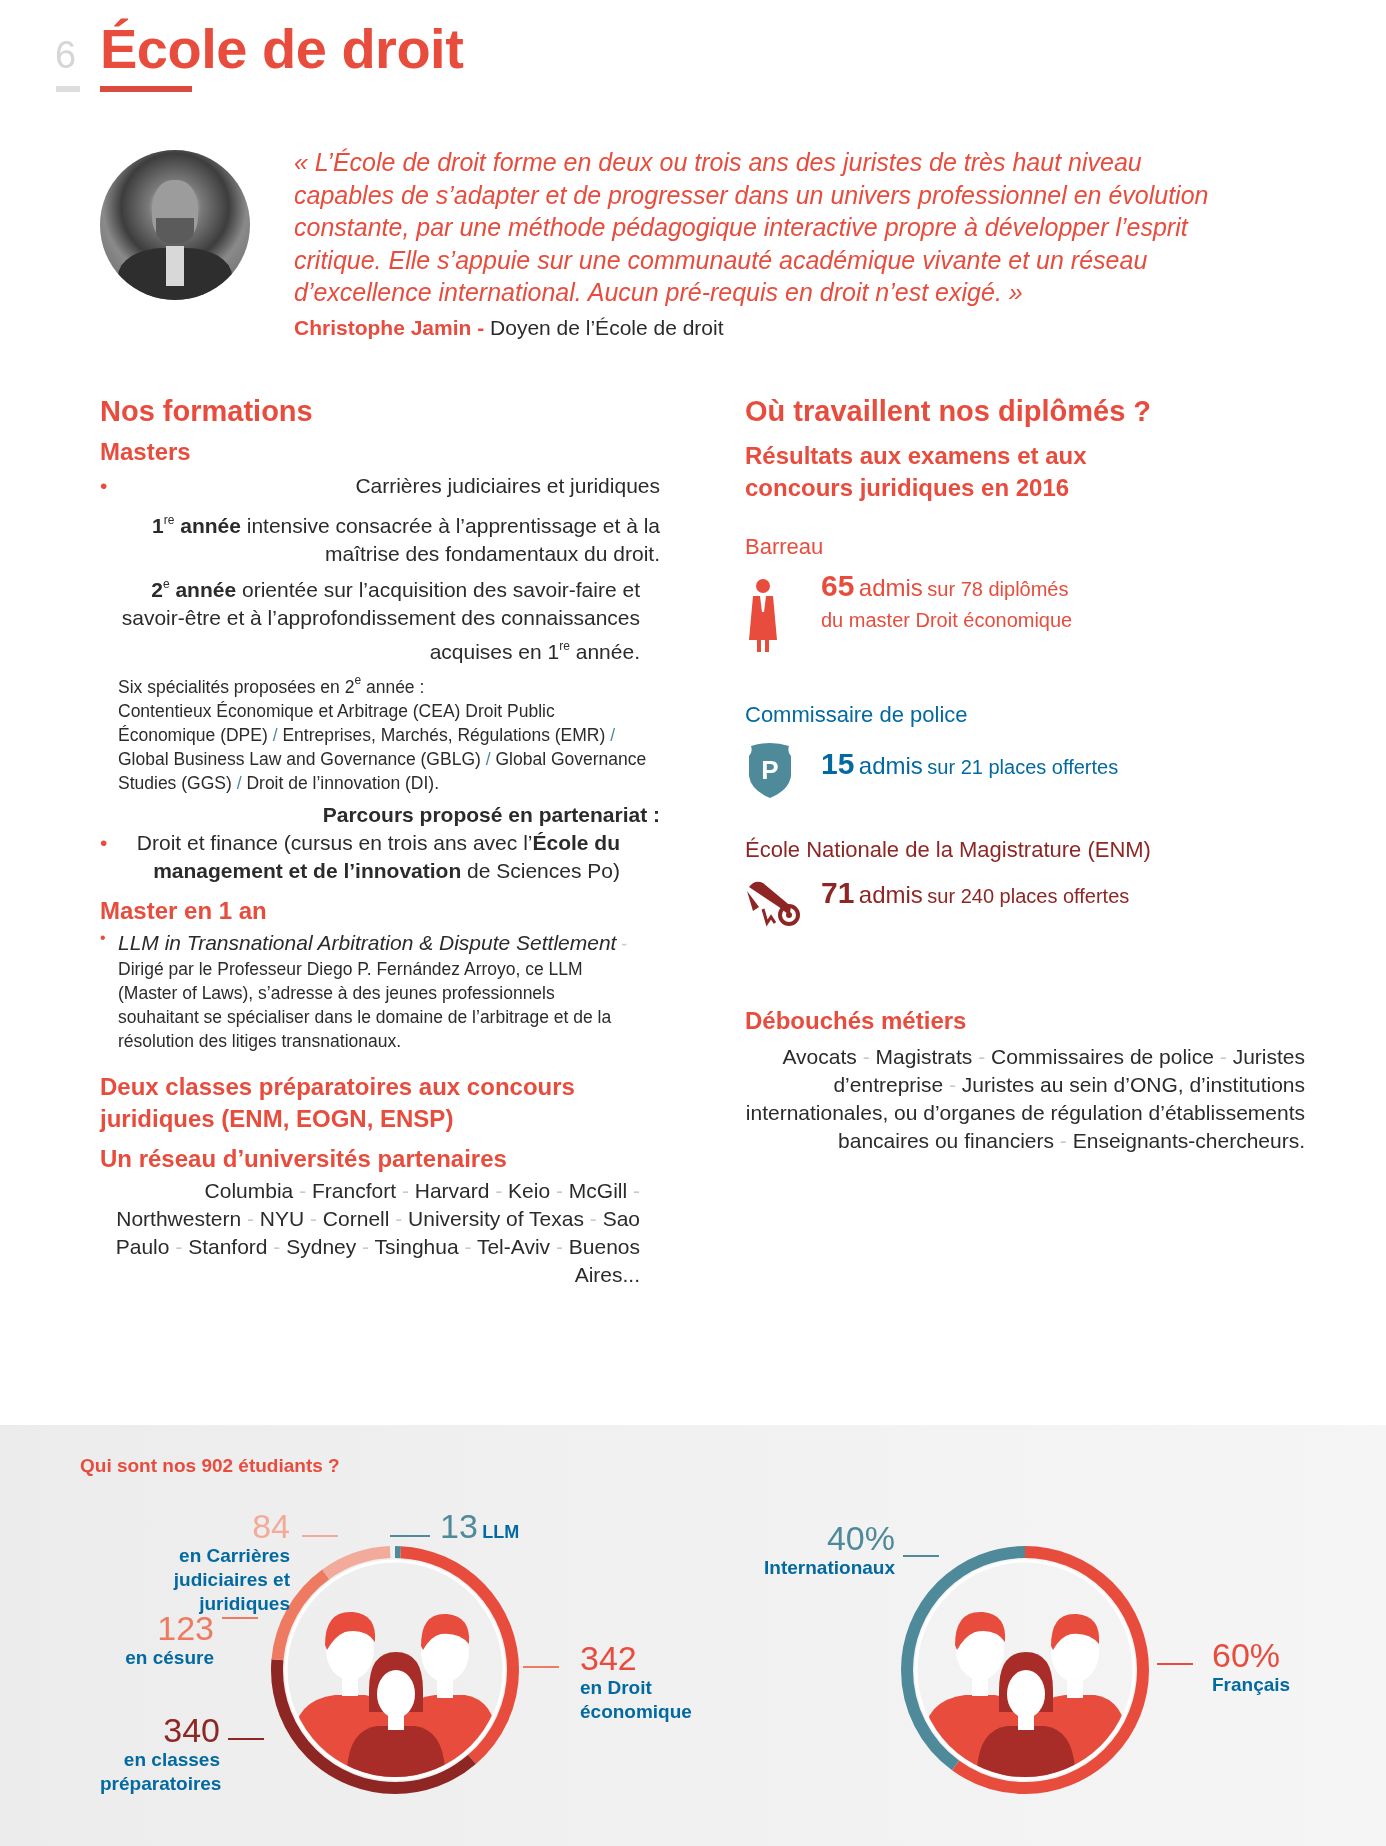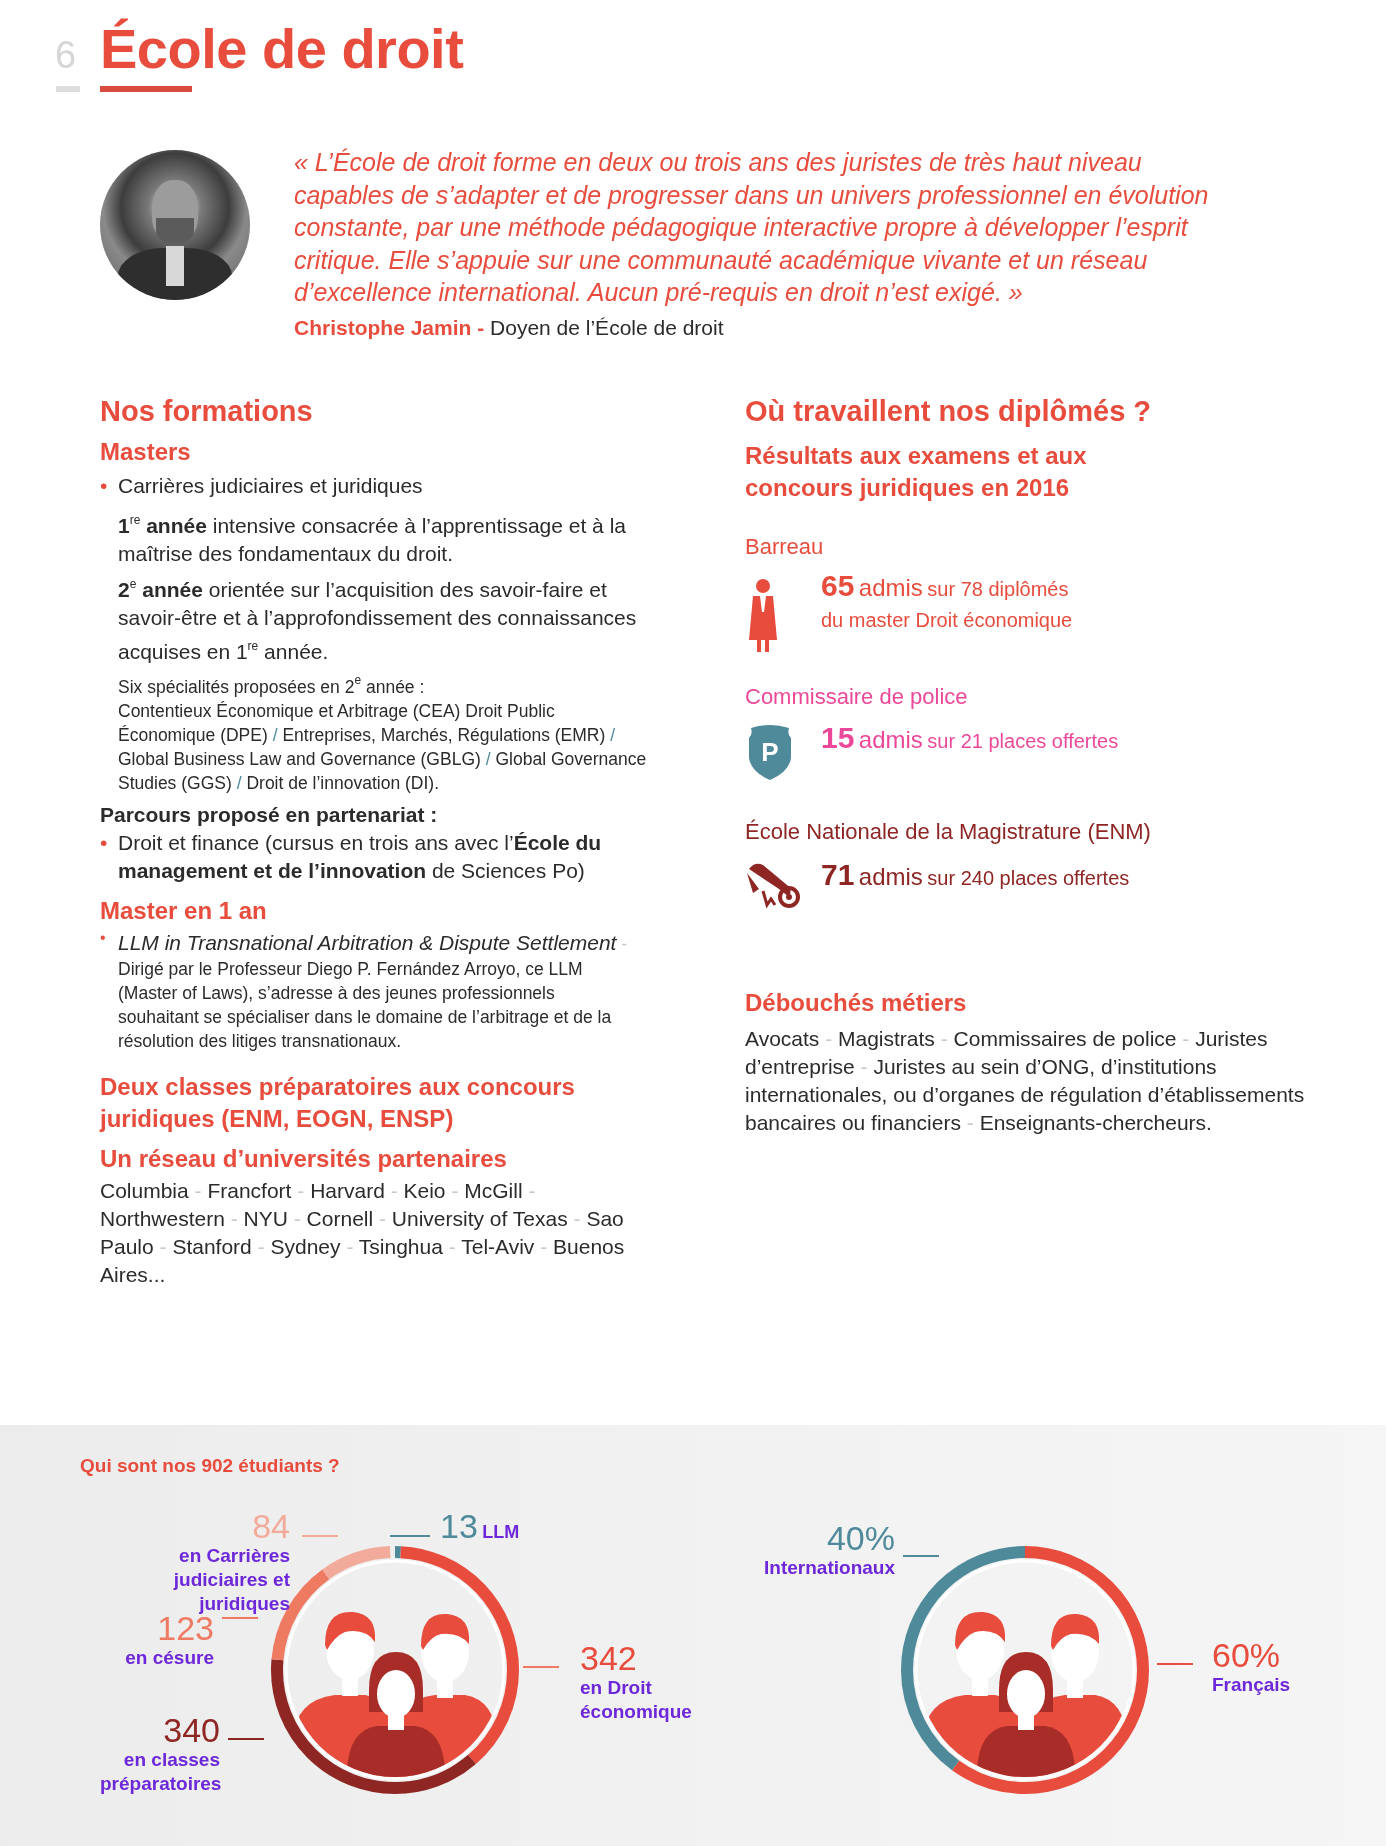--- a/index.html
+++ b/index.html
@@ -1,20 +1,20 @@
 <!DOCTYPE html>
 <html><head>
 <meta charset="utf-8">
 <style>
   * { box-sizing: border-box; margin: 0; padding: 0; }
   html, body { width: 1386px; height: 1846px; background: #ffffff; overflow: hidden; }
   body { font-family: "Liberation Sans", "DejaVu Sans", sans-serif; color: #2b2b2b; position: relative; }
 
   .red { color: #e84c3d; }
-  .teal { color: #ec4899; }
+  .teal { color: #0369a1; margin-top: 18px; }
   .maroon { color: #8e2624; }
 
   
   .page-num { position: absolute; left: 55px; top: 34px; font-size: 38px; color: #d6d6d6; font-weight: 300; }
   .page-num-bar { position: absolute; left: 56px; top: 86px; width: 24px; height: 6px; background: #dddddd; }
   .title { position: absolute; left: 100px; top: 16px; font-size: 56px; font-weight: 700; color: #e84c3d; letter-spacing: -0.5px; }
   .title-bar { position: absolute; left: 100px; top: 86px; width: 92px; height: 6px; background: #d94a3f; }
 
   
   .avatar { position: absolute; left: 100px; top: 150px; width: 150px; height: 150px; border-radius: 50%;
@@ -26,21 +26,21 @@
   .quote { position: absolute; left: 294px; top: 146px; width: 1060px; font-size: 25px; line-height: 32.5px; font-style: italic; color: #e84c3d; font-weight: 300; }
   .quote-author { position: absolute; left: 294px; top: 316px; font-size: 21px; }
   .quote-author .name { color: #e84c3d; font-weight: 700; }
   .quote-author .dash { color: #e84c3d; font-weight: 700; }
   .quote-author .role { color: #2b2b2b; }
 
   
   .col-left { position: absolute; left: 100px; top: 395px; width: 560px; }
   .h2 { font-size: 29px; font-weight: 700; color: #e84c3d; }
   .h3 { font-size: 24px; font-weight: 600; color: #e84c3d; }
-  .body-l { font-size: 21px; line-height: 28px; color: #2b2b2b; }
+  .body-l { font-size: 21px; line-height: 28px; color: #2b2b2b; text-align: right; }
   .body-s { font-size: 17.5px; line-height: 24px; color: #2b2b2b; }
   .bullet { position: relative; padding-left: 18px; }
   .bullet::before { content: "•"; position: absolute; left: 0; color: #e84c3d; }
   .indent { padding-left: 18px; }
   .sep { color: #4f8a9b; }
   .dsep { color: #c9c9c9; }
   b { font-weight: 700; }
   sup { font-size: 12px; vertical-align: 9px; }
 
   
@@ -51,21 +51,21 @@
   .stat-num { font-size: 30px; font-weight: 600; }
   .stat-admis { font-size: 24px; font-weight: 400; }
   .stat-icon { position: absolute; left: 0; }
 
   
   .band { position: absolute; left: 0; top: 1425px; width: 1386px; height: 421px;
     background: linear-gradient(90deg, #ececec 0%, #f2f2f2 60%, #f5f5f5 100%); }
   .band-title { position: absolute; left: 80px; top: 1455px; font-size: 19px; font-weight: 700; color: #e84c3d; }
   .donut-label { position: absolute; text-align: right; }
   .big-num { font-size: 34px; font-weight: 300; line-height: 36px; }
-  .lbl { font-size: 19px; font-weight: 600; color: #6d28d9; line-height: 24px; }
+  .lbl { font-size: 19px; font-weight: 600; color: #0369a1; line-height: 24px; }
   .tick { position: absolute; height: 2px; }
 </style>
 </head>
 <body>
 
 <div class="page-num">6</div>
 <div class="page-num-bar"></div>
 <h1 class="title">École de droit</h1>
 <div class="title-bar"></div>
 

